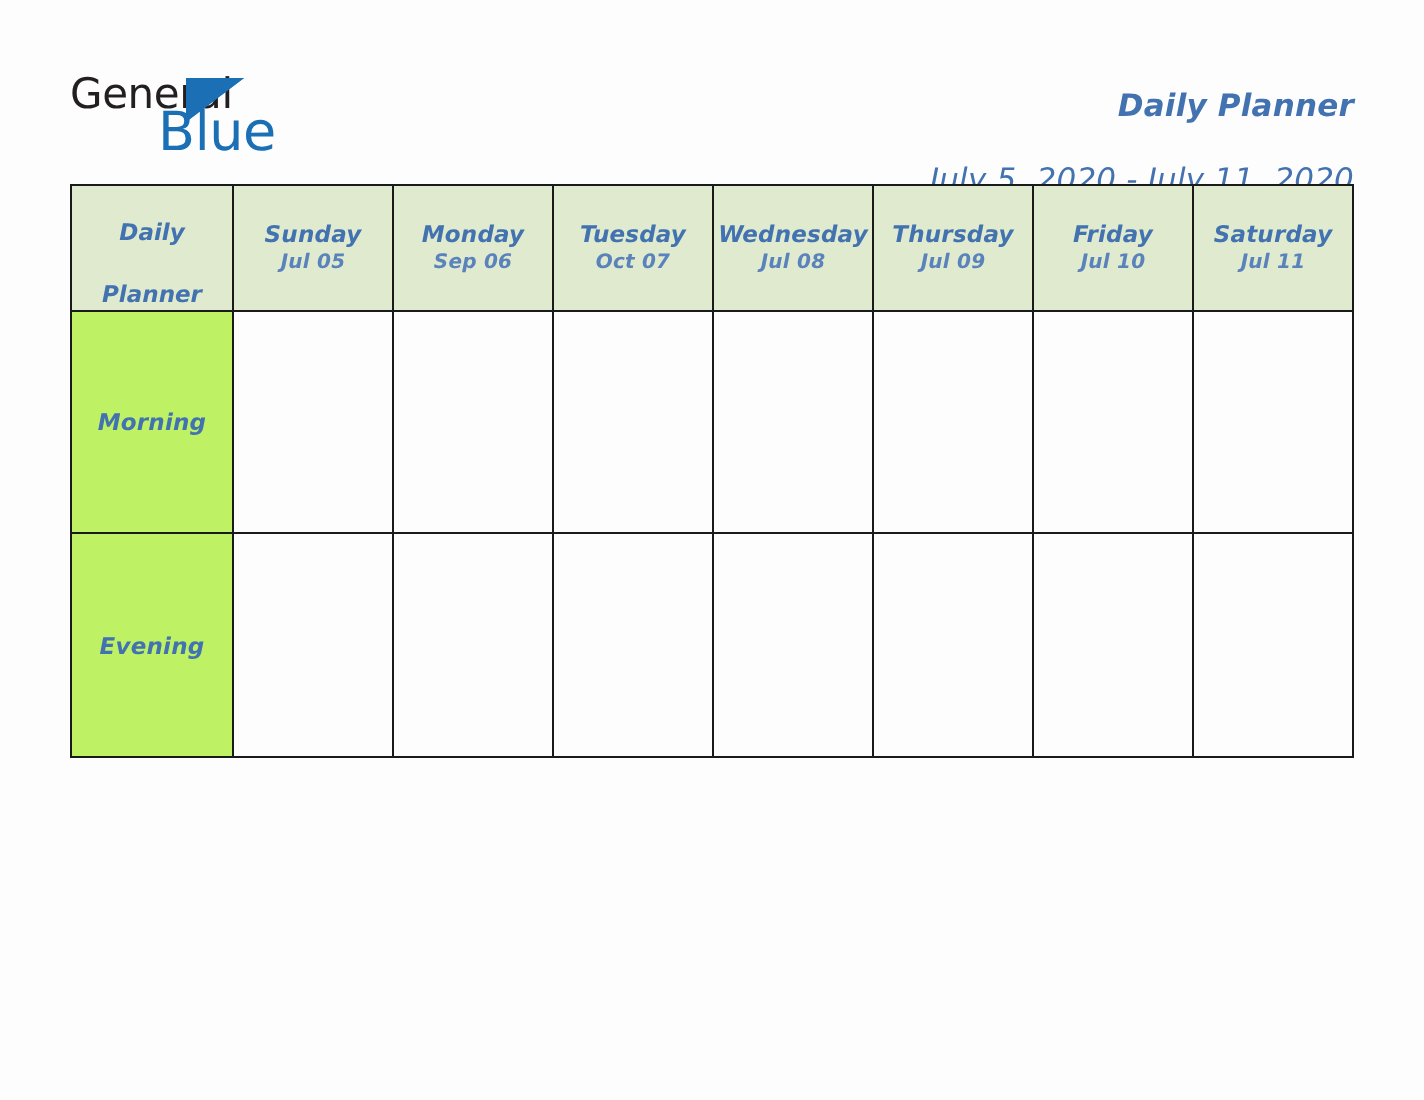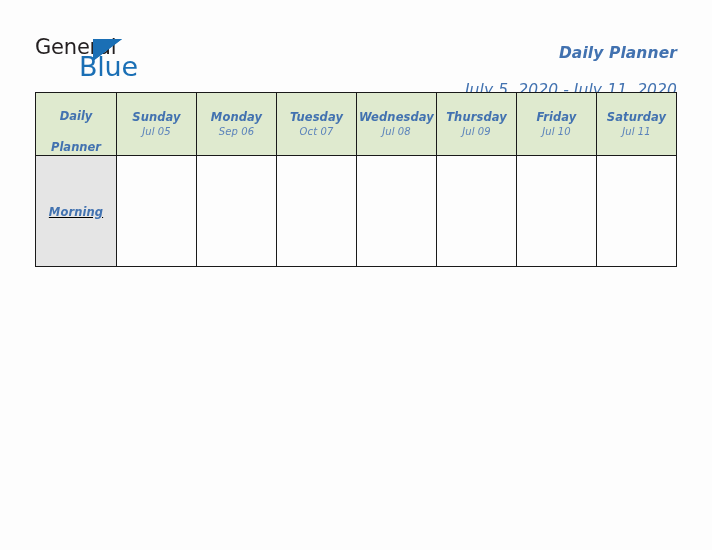--- a/index.html
+++ b/index.html
@@ -108,41 +108,40 @@
     font-weight: bold;
     color: #4272b0;
     line-height: 15px;
     letter-spacing: 0.1px;
   }
   .head-day-date {
     display: block;
     font-family: "DejaVu Sans", sans-serif;
     font-size: 10px;
     font-style: italic;
-    font-weight: normal;
+    font-weight: bold;
     color: #5b83bb;
     line-height: 14px;
     letter-spacing: 0.1px;
   }
   .corner-line {
     display: block;
     font-family: "DejaVu Sans", sans-serif;
     font-size: 11.5px;
     font-style: italic;
     font-weight: bold;
     color: #4272b0;
     line-height: 15px;
     margin-top: 16px;
   }
   td.slot-label {
-    background: #e5e5e5;
+    background: #bef264;
     text-align: center;
     vertical-align: middle;
     width: 81px;
-    text-decoration: underline;
   }
   .slot-label-text {
     font-family: "DejaVu Sans", sans-serif;
     font-size: 11.5px;
     font-style: italic;
     font-weight: bold;
     color: #4272b0;
     letter-spacing: 0.1px;
   }
   td.slot-cell {
@@ -227,14 +226,26 @@
         <span class="slot-label-text">Morning</span>
       </td>
       <td class="slot-cell"></td>
       <td class="slot-cell"></td>
       <td class="slot-cell"></td>
       <td class="slot-cell"></td>
       <td class="slot-cell"></td>
       <td class="slot-cell"></td>
       <td class="slot-cell"></td>
     </tr>
+    <tr class="row-evening">
+      <td class="slot-label">
+        <span class="slot-label-text">Evening</span>
+      </td>
+      <td class="slot-cell"></td>
+      <td class="slot-cell"></td>
+      <td class="slot-cell"></td>
+      <td class="slot-cell"></td>
+      <td class="slot-cell"></td>
+      <td class="slot-cell"></td>
+      <td class="slot-cell"></td>
+    </tr>
   </tbody>
 </table>
 
 </body></html>

